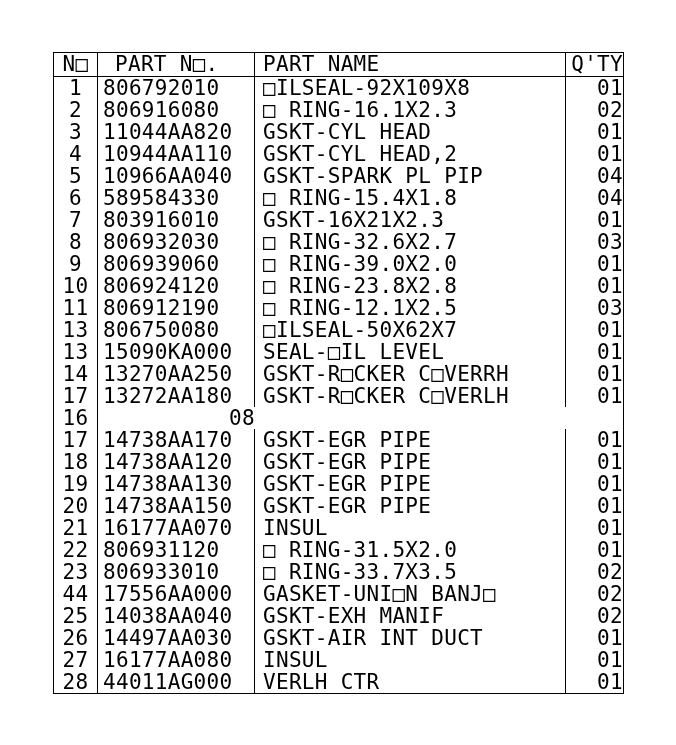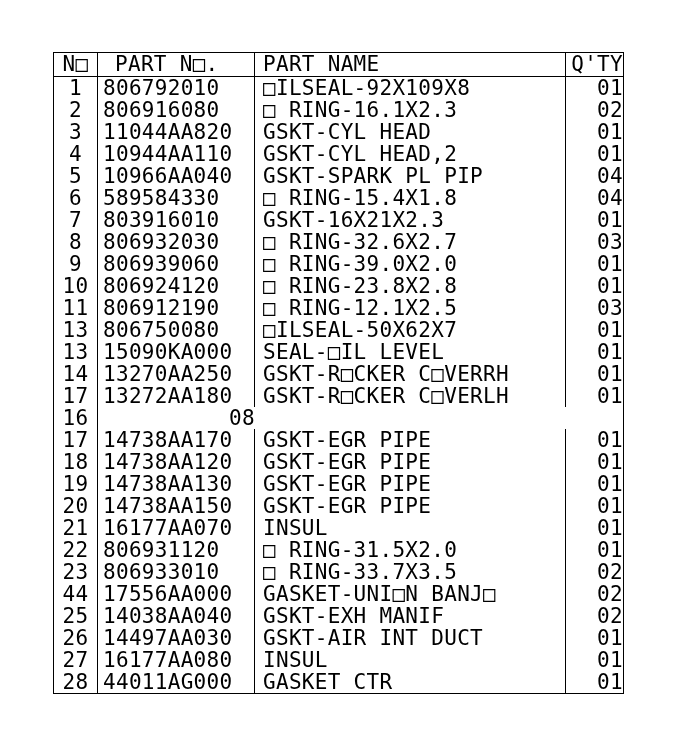--- a/index.html
+++ b/index.html
@@ -222,18 +222,18 @@
         </div>
         <div class="row">
           <div class="cell c-no">27</div>
           <div class="cell c-pno">16177AA080</div>
           <div class="cell c-pname">INSUL</div>
           <div class="cell c-qty">01</div>
         </div>
         <div class="row">
           <div class="cell c-no">28</div>
           <div class="cell c-pno">44011AG000</div>
-          <div class="cell c-pname">GASKET CTR</div>
+          <div class="cell c-pname">VERLH CTR</div>
           <div class="cell c-qty">01</div>
         </div>
       </div>
   </div>
 </div>
 
 </body></html>

